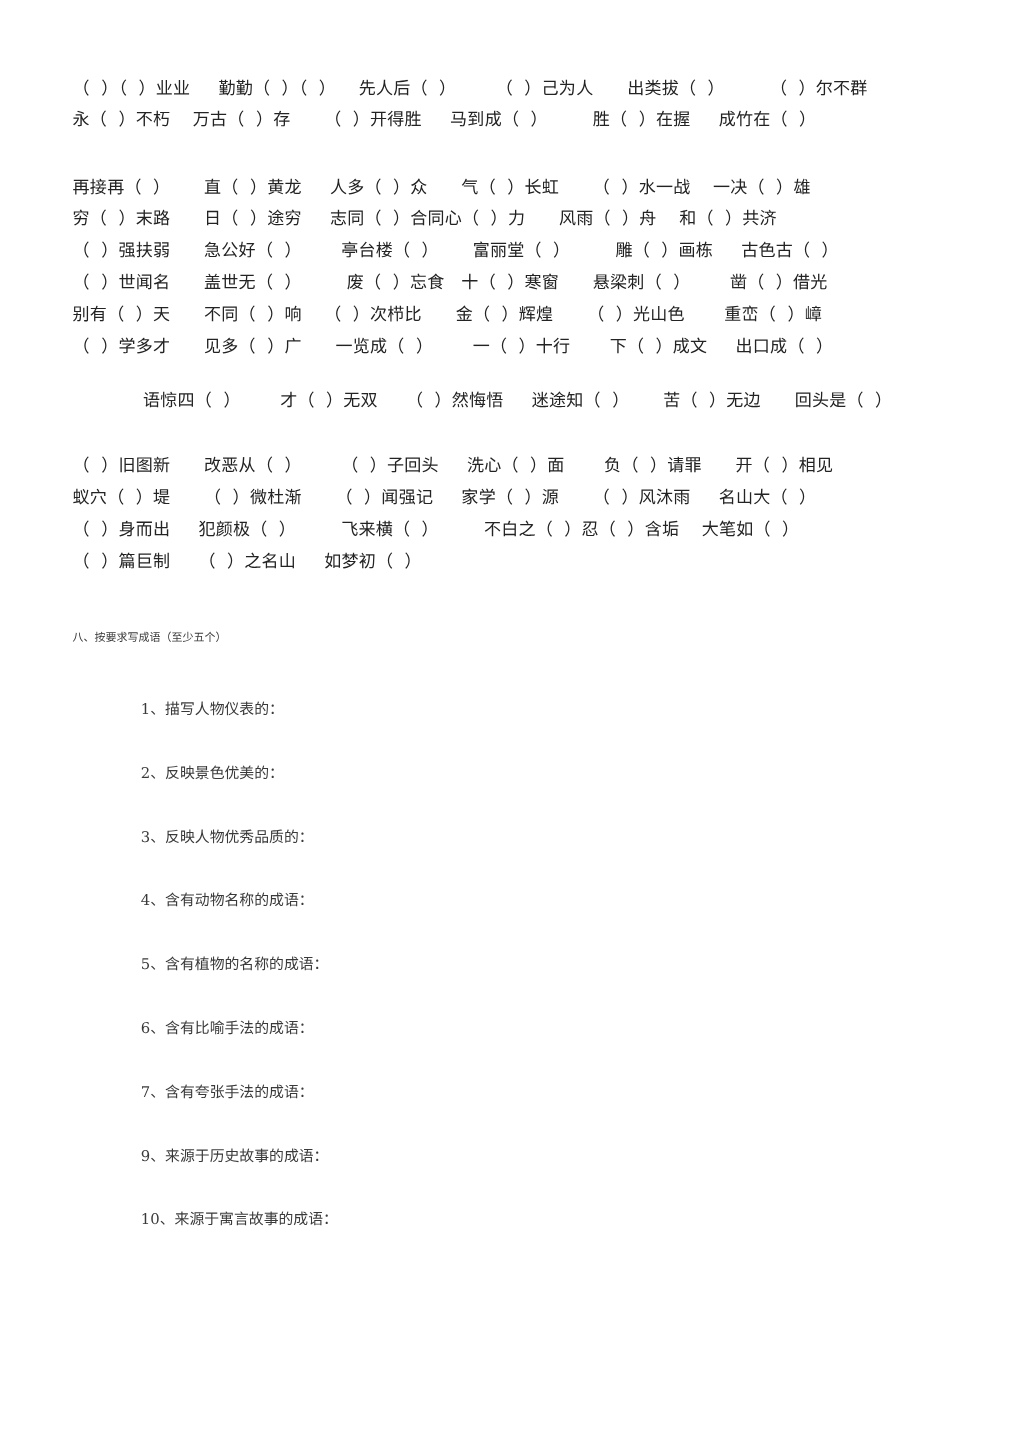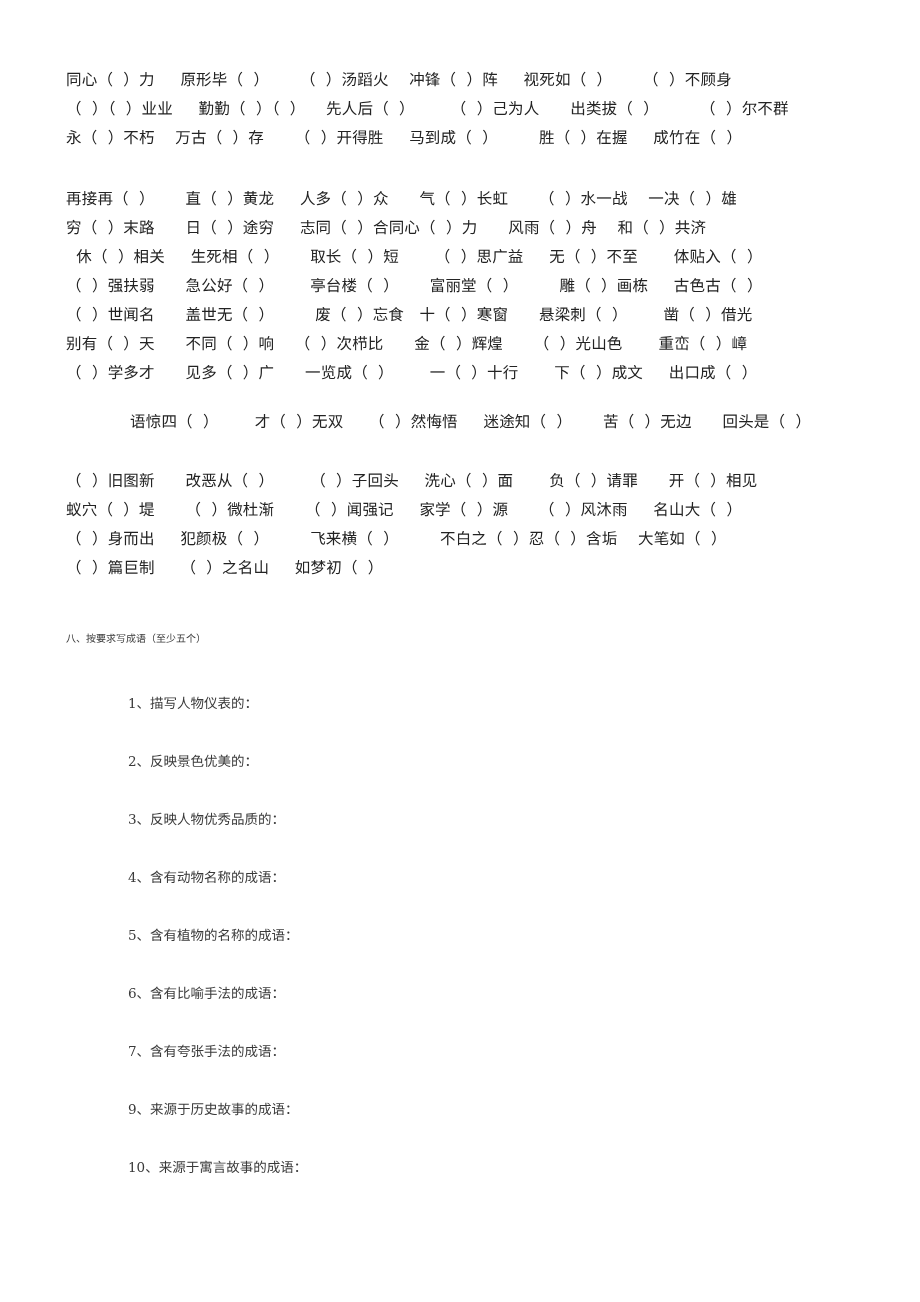--- a/index.html
+++ b/index.html
@@ -78,29 +78,27 @@
   .req-item:last-child { margin-bottom: 0; }
 </style>
 </head>
 <body>
 
 <div class="page">
   <div class="sheet">
 
 
     <div class="idiom-block b2">
-      <span class="idiom-line">同心（  ）力     原形毕（  ）      （  ）汤蹈火    冲锋（  ）阵     视死如（  ）      （  ）不顾身</span>
       <span class="idiom-line">（  ）（  ）业业     勤勤（  ）（  ）    先人后（  ）       （  ）己为人      出类拔（  ）        （  ）尔不群</span>
       <span class="idiom-line">永（  ）不朽    万古（  ）存      （  ）开得胜     马到成（  ）        胜（  ）在握     成竹在（  ）</span>
     </div>
 
     <div class="idiom-block b3">
       <span class="idiom-line">再接再（  ）      直（  ）黄龙     人多（  ）众      气（  ）长虹      （  ）水一战    一决（  ）雄</span>
       <span class="idiom-line">穷（  ）末路      日（  ）途穷     志同（  ）合同心（  ）力      风雨（  ）舟    和（  ）共济</span>
-      <span class="idiom-line">  休（  ）相关     生死相（  ）      取长（  ）短       （  ）思广益     无（  ）不至       体贴入（  ）</span>
       <span class="idiom-line">（  ）强扶弱      急公好（  ）       亭台楼（  ）      富丽堂（  ）        雕（  ）画栋     古色古（  ）</span>
       <span class="idiom-line">（  ）世闻名      盖世无（  ）        废（  ）忘食   十（  ）寒窗      悬梁刺（  ）       凿（  ）借光</span>
       <span class="idiom-line">别有（  ）天      不同（  ）响    （  ）次栉比      金（  ）辉煌      （  ）光山色       重峦（  ）嶂</span>
       <span class="idiom-line">（  ）学多才      见多（  ）广      一览成（  ）       一（  ）十行       下（  ）成文     出口成（  ）</span>
     </div>
 
     <div class="idiom-block b4">
       <span class="idiom-line">  语惊四（  ）       才（  ）无双     （  ）然悔悟     迷途知（  ）      苦（  ）无边      回头是（  ）</span>
     </div>
 

